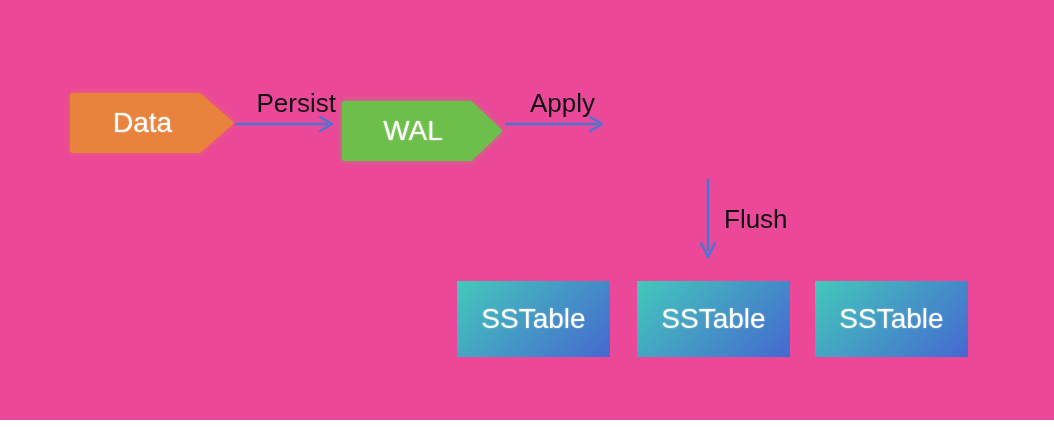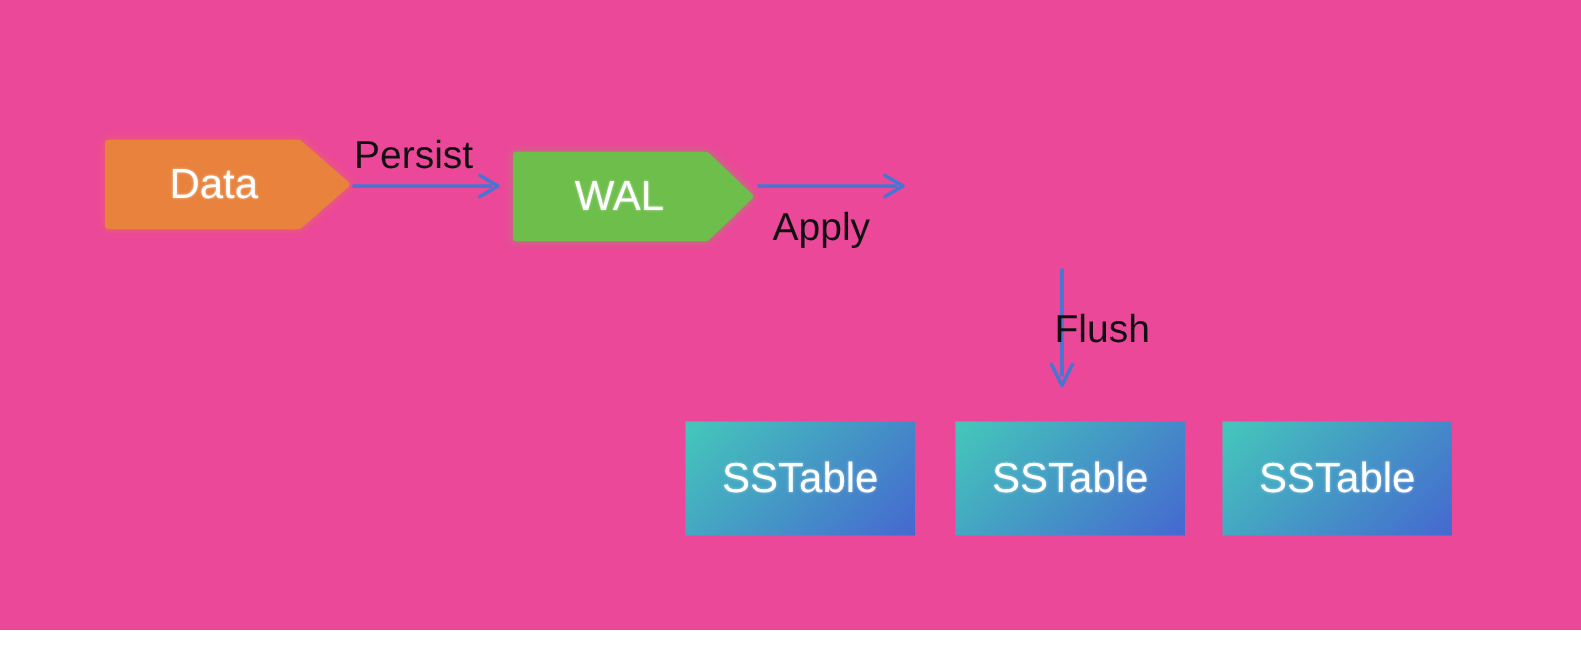--- a/index.html
+++ b/index.html
@@ -43,21 +43,21 @@
     position: absolute;
   }
   .edge-label {
     position: absolute;
     color: #101010;
     font-size: 26px;
     font-weight: 400;
     line-height: 28px;
     white-space: nowrap;
   }
-  .edge-label.centered { text-align: left; }
+  .edge-label.centered { text-align: right; }
   .sstable-row {
     position: absolute;
     left: 457px;
     top: 281px;
     width: 513px;
     height: 76px;
     text-align: right;
   }
   .sstable {
     position: absolute;
@@ -103,30 +103,30 @@
     </svg>
     <span class="node-label">WAL</span>
   </div>
 
   <svg class="edge" style="left:503px; top:111px;" width="106" height="26">
     <g style="color: rgb(71, 118, 210);">
       <line x1="2" y1="13" x2="95" y2="13" stroke="currentColor" stroke-width="2.5"></line>
       <polyline points="87,6 99,13 87,20" fill="none" stroke="currentColor" stroke-width="2.5" stroke-linecap="round" stroke-linejoin="round"></polyline>
     </g>
   </svg>
-  <div class="edge-label centered" style="left:515px; top:89px; width:100px;margin-top:48px;">Apply</div>
+  <div class="edge-label centered" style="left:495px; top:89px; width:100px;">Apply</div>
 
 
   <svg class="edge" style="left:695px; top:177px;" width="26" height="90">
     <g style="color: rgb(71, 118, 210);">
       <line x1="13" y1="2" x2="13" y2="74" stroke="currentColor" stroke-width="2.5"></line>
       <polyline points="6,66 13,80 20,66" fill="none" stroke="currentColor" stroke-width="2.5" stroke-linecap="round" stroke-linejoin="round"></polyline>
     </g>
   </svg>
-  <div class="edge-label" style="left:703px; top:205px;text-align:center;">Flush</div>
+  <div class="edge-label" style="left:724px; top:205px;text-align:center;">Flush</div>
 
   <div class="sstable-row" style="--ss-from: #44C8BB;">
     <div class="sstable sstable-1" style="--ss-to: #4568D0;">
       <span>SSTable</span>
     </div>
     <div class="sstable sstable-2" style="--ss-to: #4568D0;">
       <span>SSTable</span>
     </div>
     <div class="sstable sstable-3" style="--ss-to: #4568D0;">
       <span>SSTable</span>

